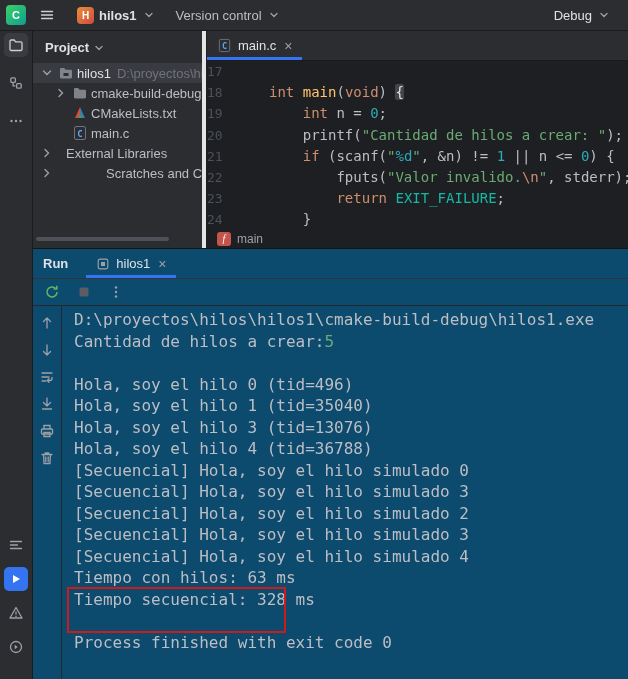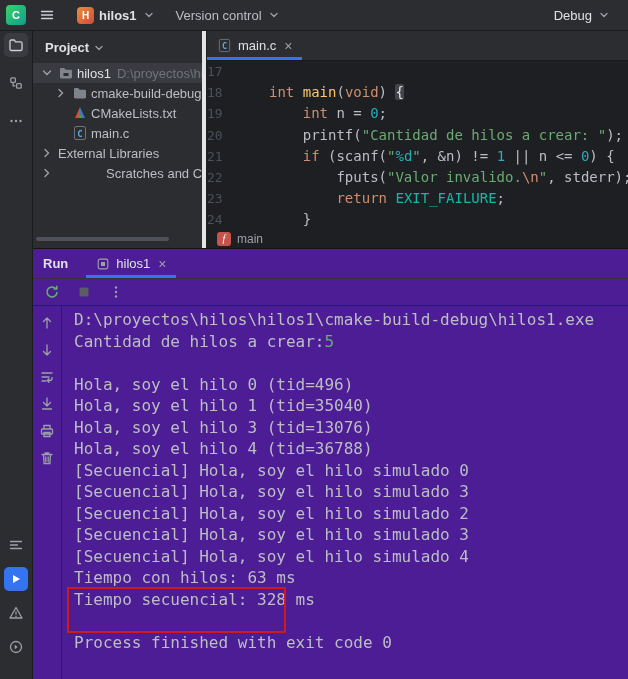--- a/index.html
+++ b/index.html
@@ -57,21 +57,21 @@
   .tk-kw{color:#cf8e6d}.tk-fn{color:#ffc66d}.tk-str{color:#6aab73}.tk-num{color:#2aacb8}
   .tk-esc{color:#cf8e6d}.tk-fmt{color:#2aacb8}.tk-cst{color:#14b8a6}.tk-pl{color:#bcbec4}
   .tk-brhl{color:#dfe1e5;background:#43454a;border-radius:2px}
   .ed-breadcrumb{flex:none;height:19px;display:flex;align-items:center;gap:6px;padding-left:10px;
                  font-size:12px;color:#9da0a8;background:#1e1f22}
   .fn-badge{width:14px;height:14px;border-radius:3px;background:#c4554d;color:#fff;display:flex;
             align-items:center;justify-content:center;font-size:10px;font-style:italic;
             font-family:"Liberation Serif",serif;flex:none}
 
   
-  .run{position:absolute;left:33px;top:248px;width:595px;height:431px;background:#4c1d95;
+  .run{position:absolute;left:33px;top:248px;width:595px;height:431px;background:#0c4a6e;
        display:flex;flex-direction:column;border-top:1px solid #141517}
   .run-tabs{flex:none;height:30px;display:flex;align-items:stretch;border-bottom:1px solid #313438;padding-left:10px}
   .run-title{display:flex;align-items:center;color:#dfe1e5;font-weight:600;margin-right:18px}
   .run-tab{display:flex;align-items:center;gap:6px;padding:0 10px;position:relative;color:#dfe1e5}
   .run-tab:after{content:"";position:absolute;left:0;right:0;bottom:0;height:3px;background:#3574f0}
   .run-toolbar{flex:none;height:27px;display:flex;align-items:center;gap:14px;padding-left:10px;
                border-bottom:1px solid #26282b}
   .rt-btn{width:18px;height:18px;display:flex;align-items:center;justify-content:center}
   .run-body{flex:1;display:flex;min-height:0}
   .console-rail{flex:none;width:29px;display:flex;flex-direction:column;align-items:center;gap:9px;
@@ -217,21 +217,21 @@
         <div class="tree-row" style="padding-left: 20px;">
           <span class="tw"></span>
           <span class="tw">
             <svg width="16" height="16" viewBox="0 0 16 16">
               <rect x="2.5" y="1.5" width="11" height="13" rx="1.5" fill="none" stroke="#6f737a"></rect>
               <text x="8" y="11.5" font-size="9" fill="#56a8f5" text-anchor="middle" font-family="DejaVu Sans Mono, monospace" font-weight="bold">C</text>
             </svg>
           </span>
           <span class="tree-label">main.c</span>
         </div>
-        <div class="tree-row" style="padding-left: 6px;">
+        <div class="tree-row" style="padding-left: 6px; gap: 8px;">
           <span class="tw">
             <svg width="16" height="16" viewBox="0 0 16 16">
               <path d="M6 4.5L9.5 8 6 11.5" fill="none" stroke="#9da0a8" stroke-width="1.4" stroke-linecap="round"></path>
             </svg>
           </span>
           <span class="tree-label">External Libraries</span>
         </div>
         <div class="tree-row" style="padding-left: 6px; gap: 48px;">
           <span class="tw">
             <svg width="16" height="16" viewBox="0 0 16 16">

